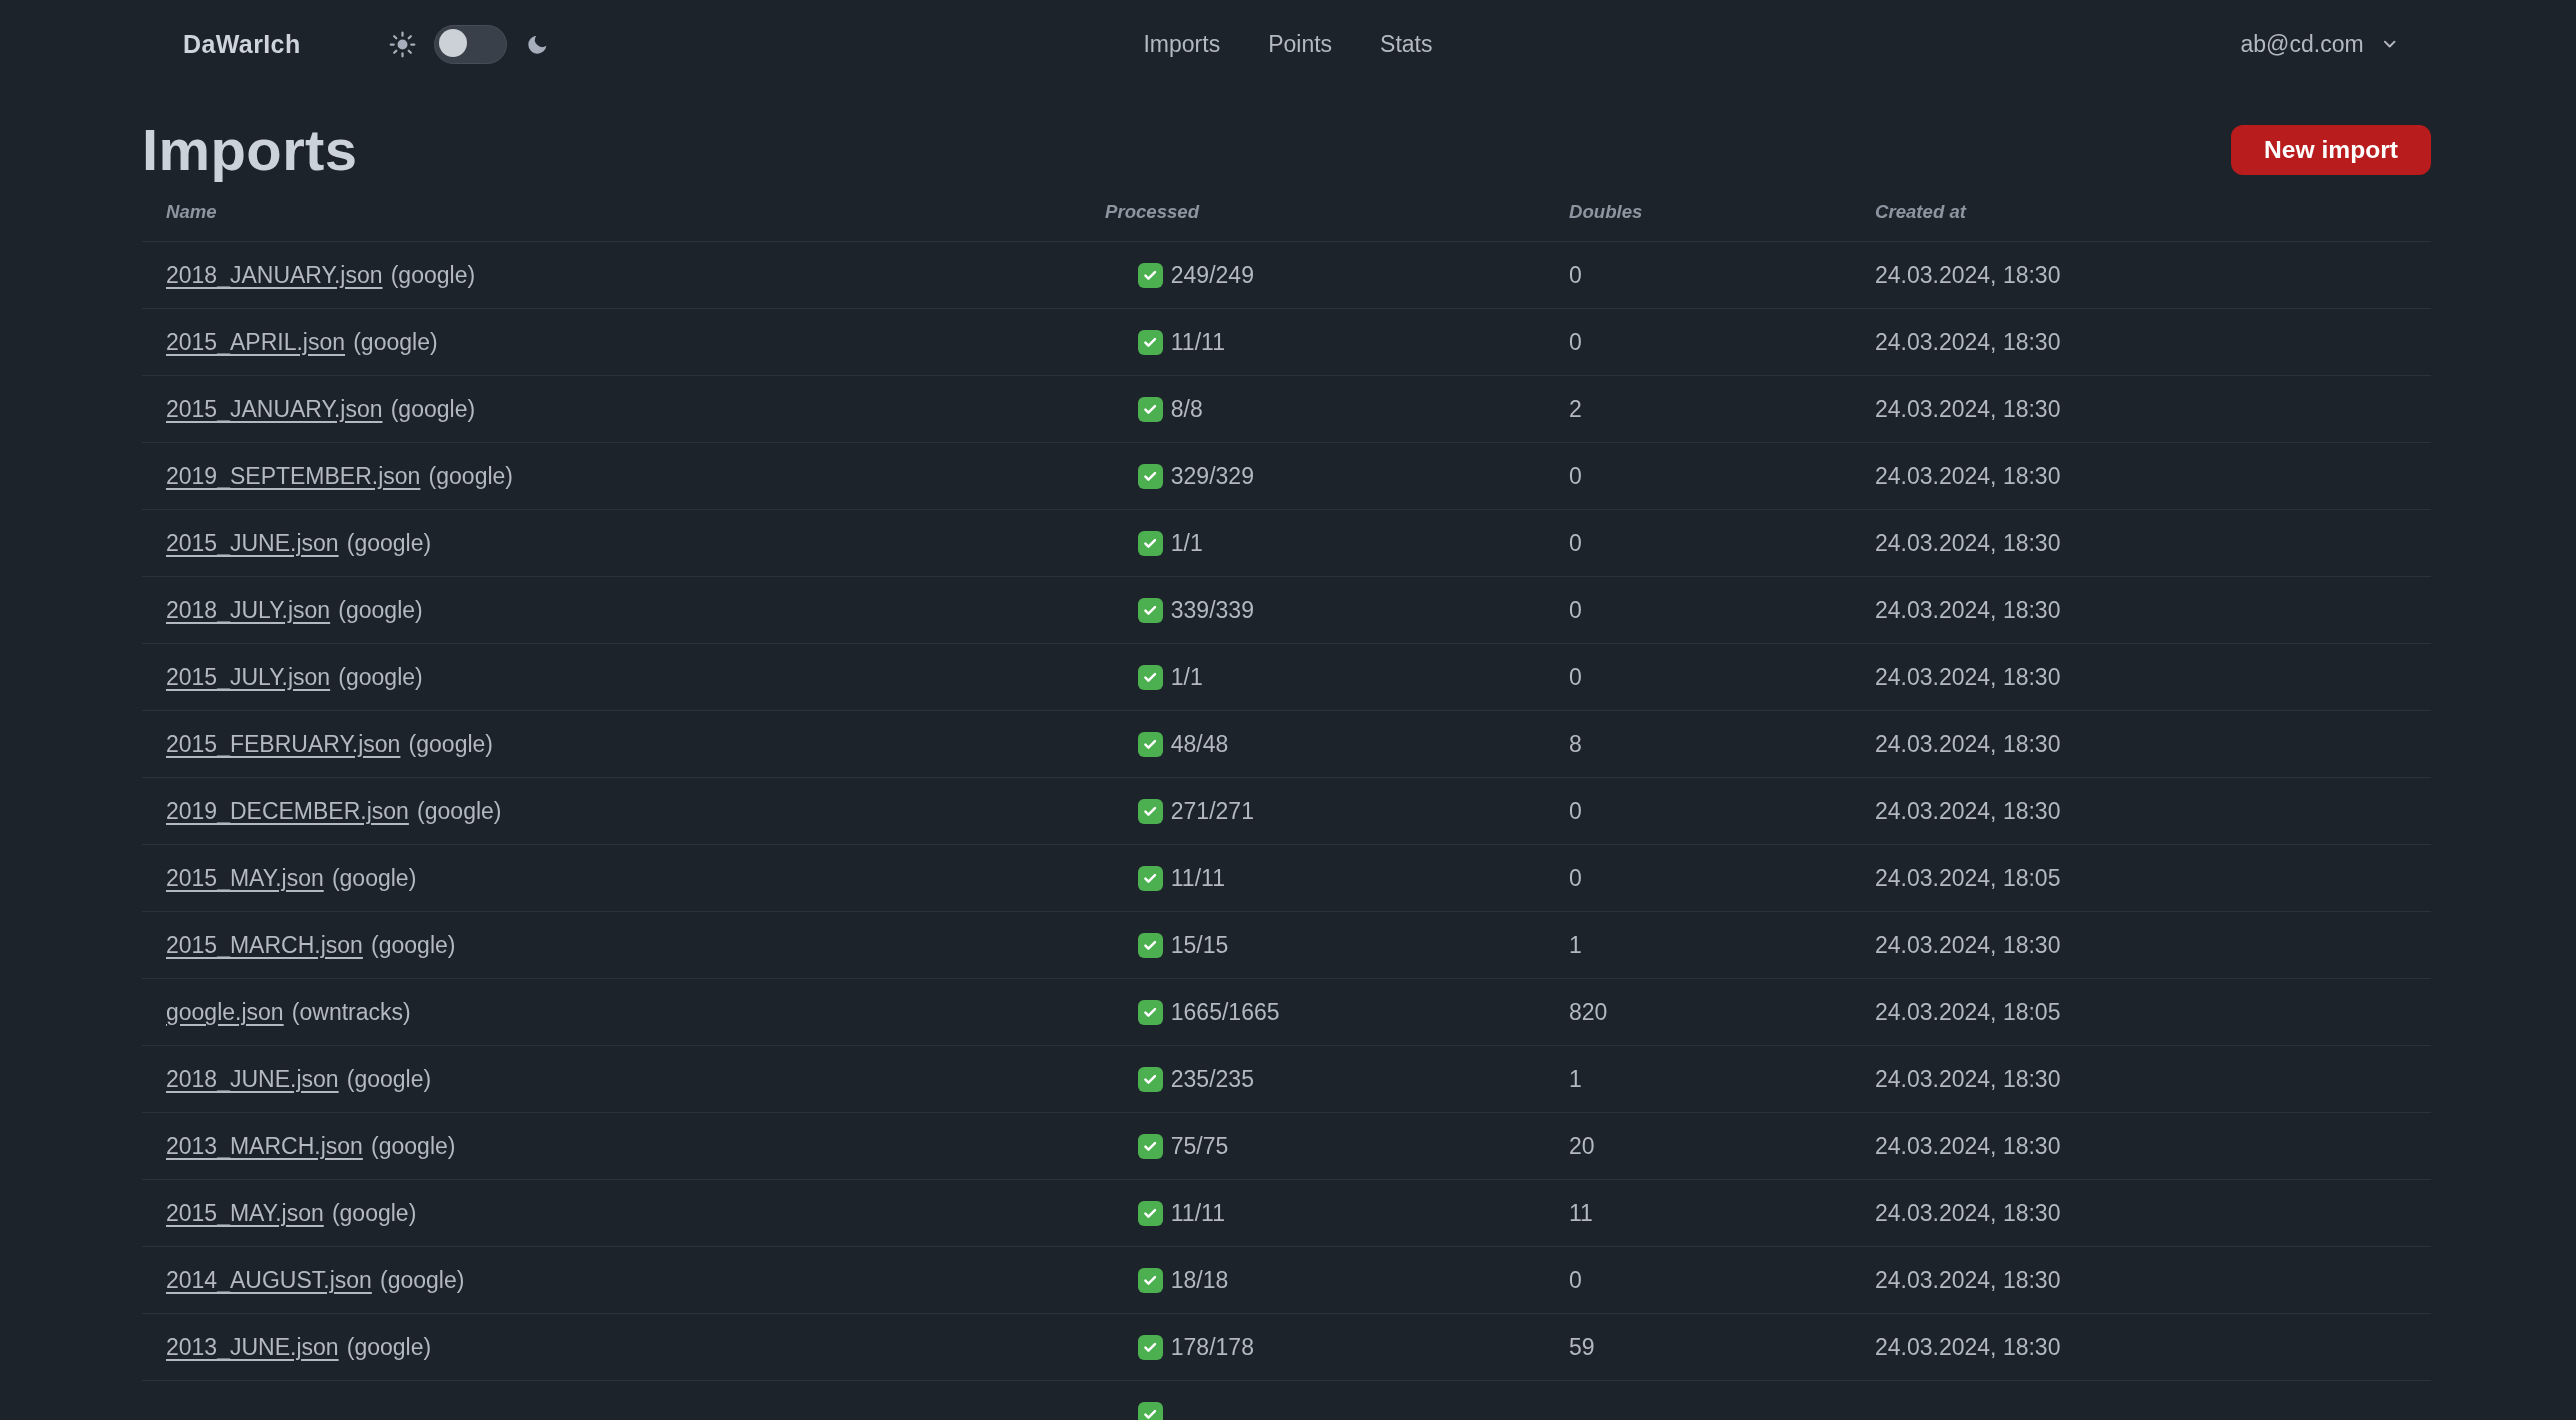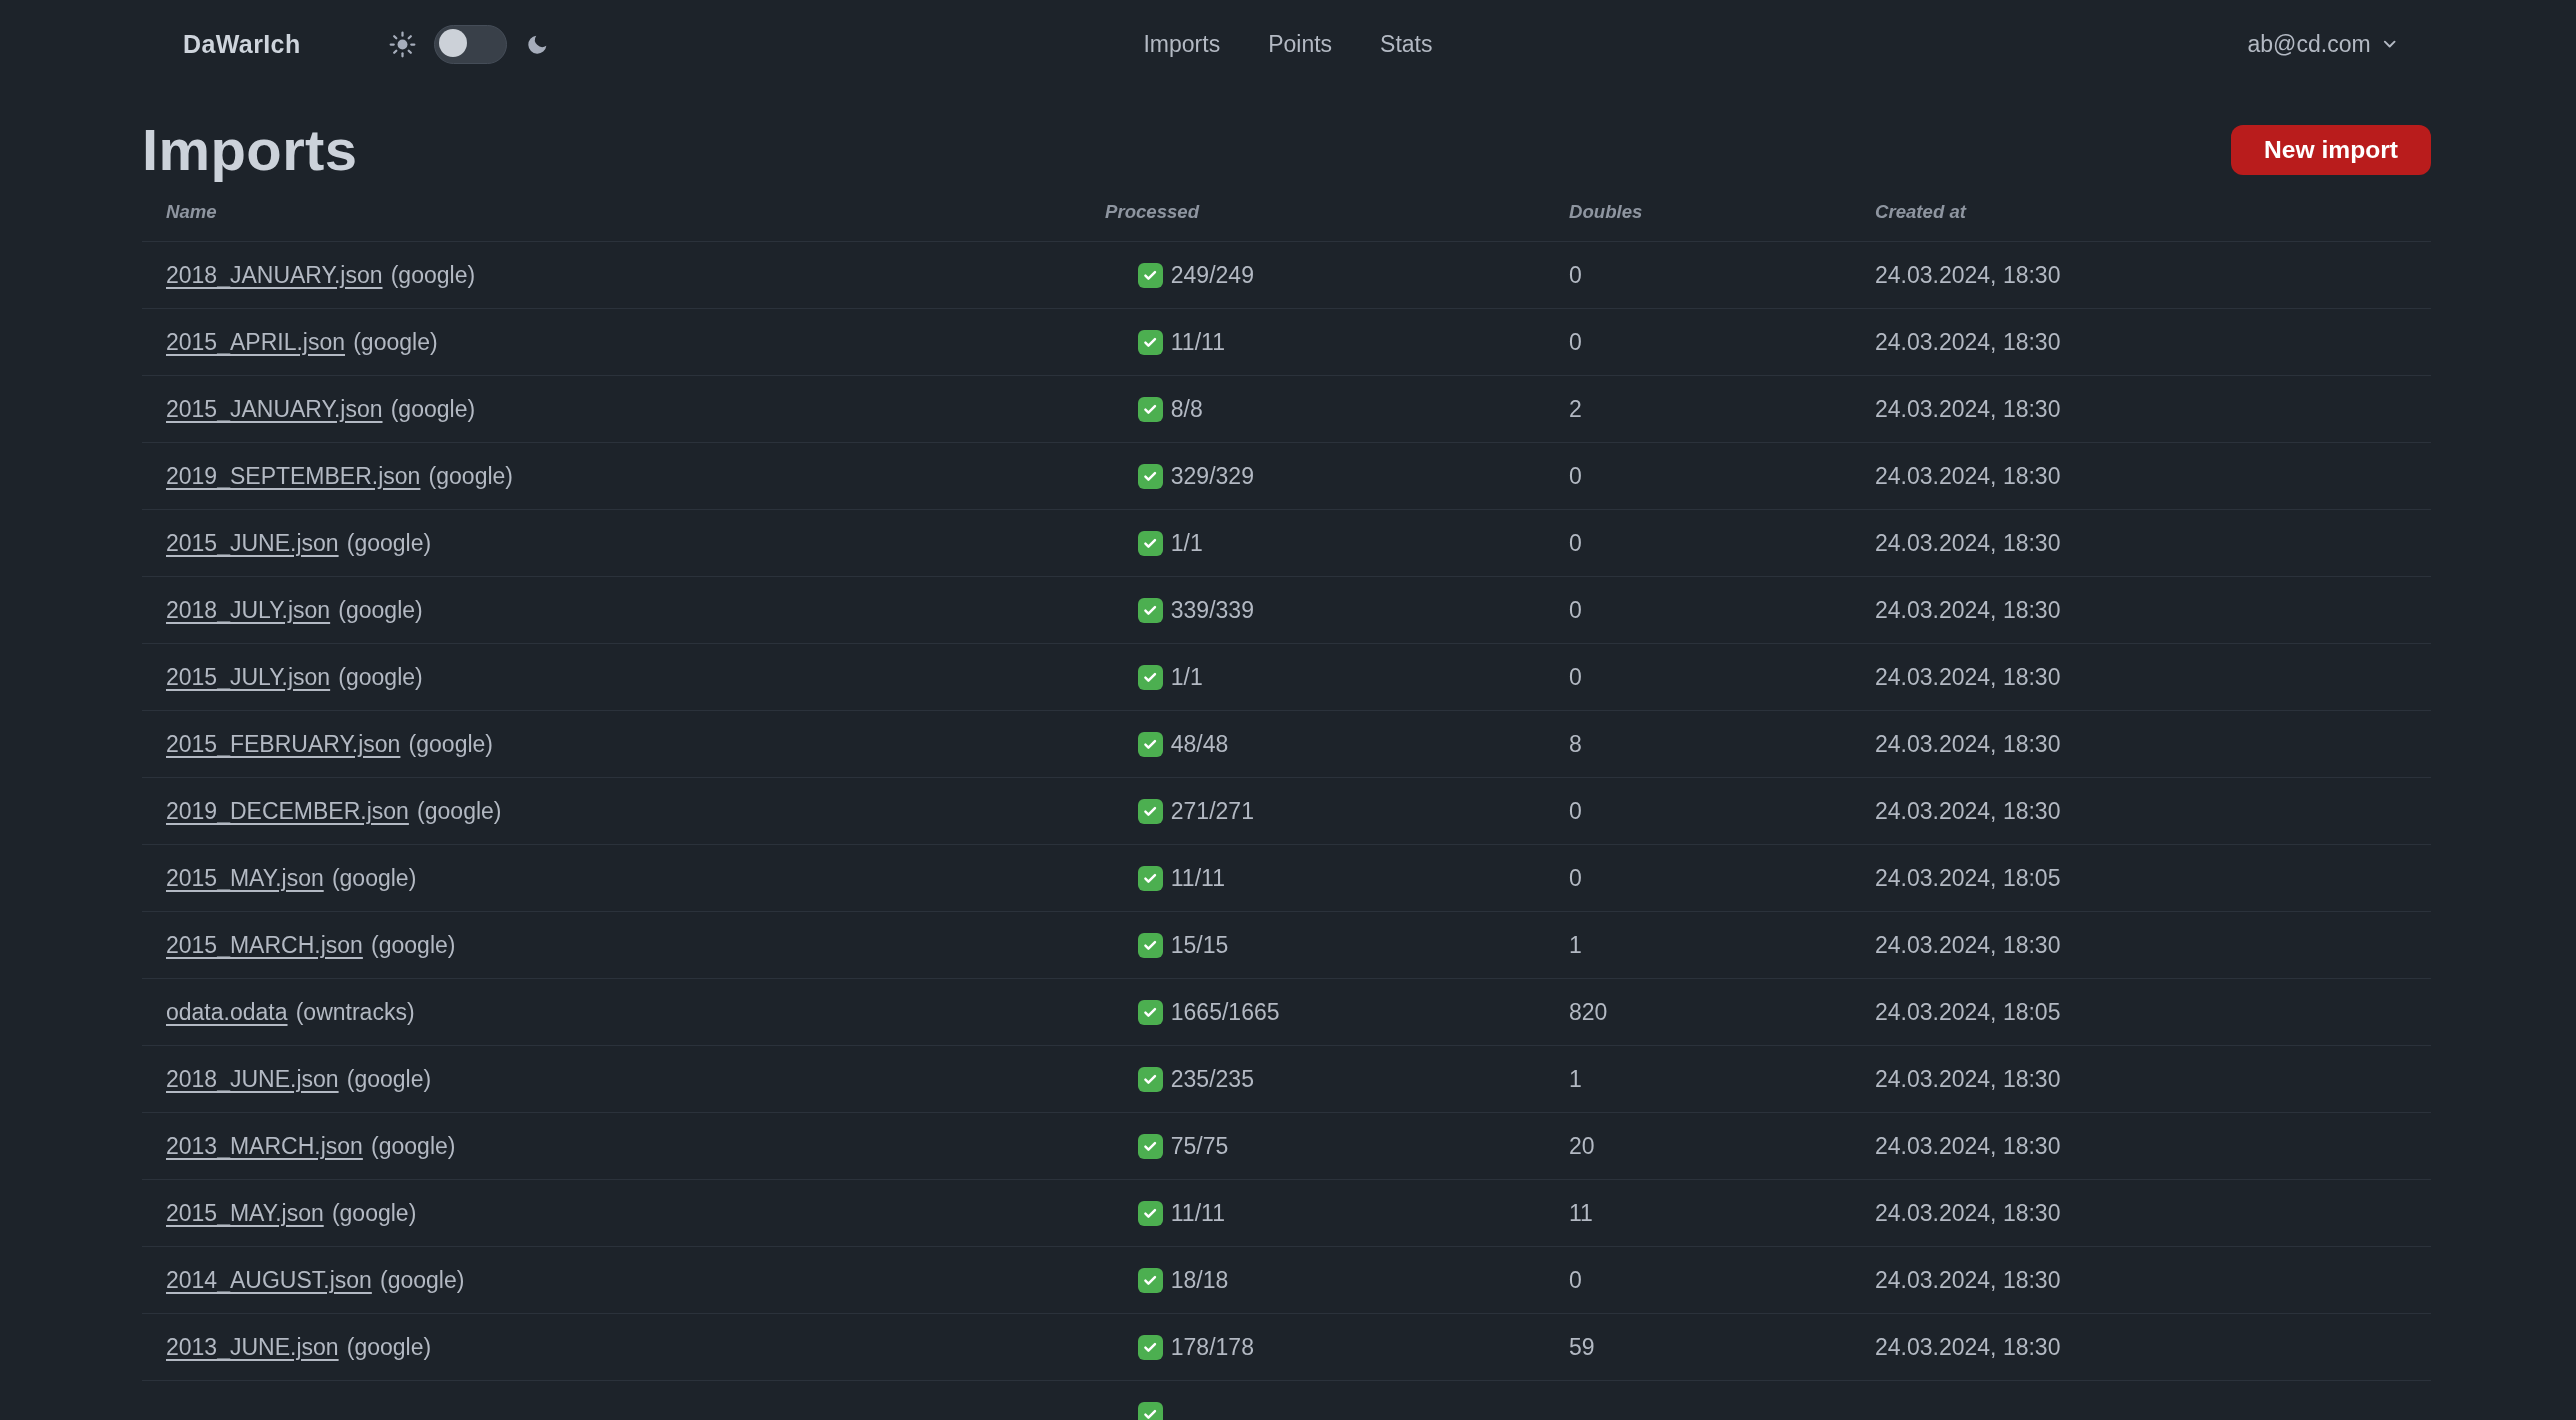--- a/index.html
+++ b/index.html
@@ -39,21 +39,21 @@
   .nav-center {
     position:absolute; left:50%; top:50%;
     transform:translate(-50%,-50%);
     display:flex; align-items:center;
   }
   .nav-link {
     padding:12px 24px; font-size:23px; color:#b3b9c3;
     cursor:pointer; border-radius:9px; text-decoration:none;
   }
   .user-menu {
-    margin-left:auto; display:flex; align-items:center; gap:9px;
+    margin-left:auto; display:flex; align-items:center; gap:16px;
     font-size:23px; color:#b3b9c3; cursor:pointer;
   }
   .chevron-down { display:flex; align-items:center; color:#b3b9c3; }
 
   
   .page { padding:0 145px 0 142px; margin-top:33px; }
   .page-header {
     display:flex; align-items:center; justify-content:space-between;
   }
   .page-title {
@@ -365,21 +365,21 @@
         </span>
         <span class="processed-text">15/15</span>
       </span>
     </td>
     <td class="doubles-cell">1</td>
     <td class="created-cell">24.03.2024, 18:30</td>
   </tr>
 
   <tr class="row">
     <td class="name-cell">
-      <a class="file-link">odata.odata</a><span class="file-source">(owntracks)</span>
+      <a class="file-link">google.json</a><span class="file-source">(owntracks)</span>
     </td>
     <td class="processed-cell">
       <span class="processed-wrap">
         <span class="check-icon">
           <svg width="16.4" height="16.4" viewBox="0 0 24 24" fill="none" stroke="#ffffff" stroke-width="3.6" stroke-linecap="round" stroke-linejoin="round">
             <path d="M5 12.6l4.4 4.4L19 7.4"></path>
           </svg>
         </span>
         <span class="processed-text">1665/1665</span>
       </span>

